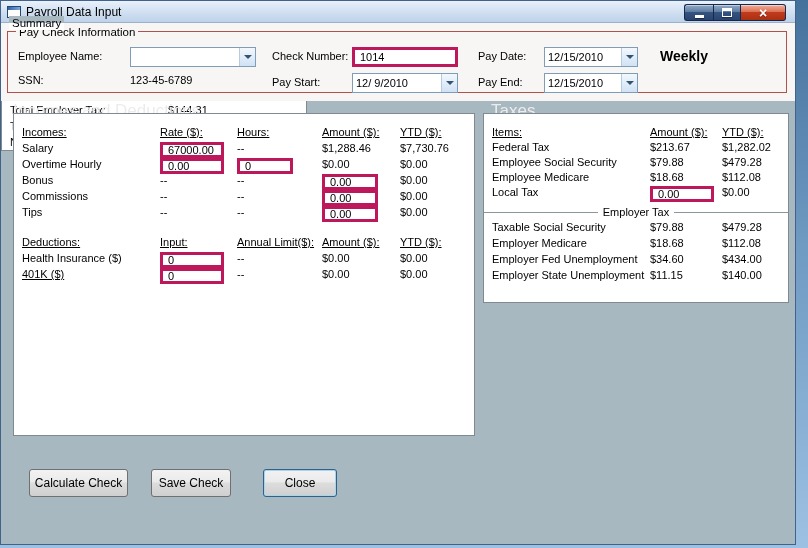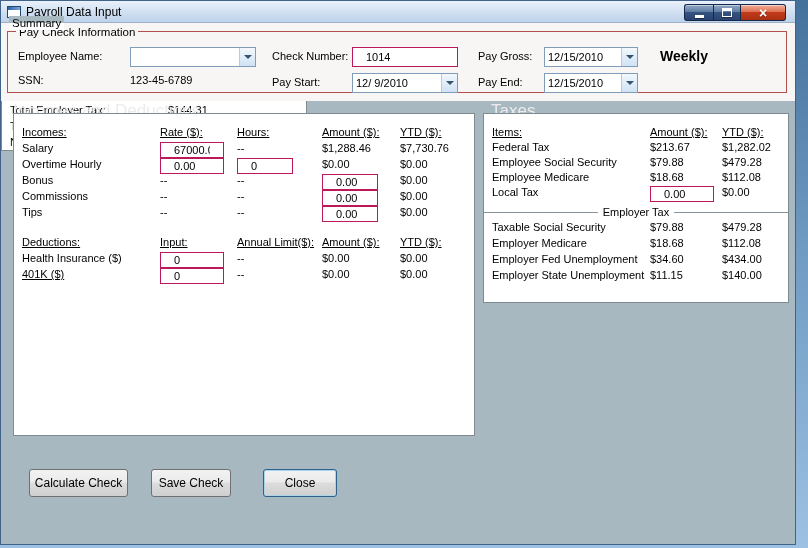--- a/index.html
+++ b/index.html
@@ -35,21 +35,21 @@
   .groupbox{position:absolute;border:1px solid #7f8a91}
   .gb-label{position:absolute;top:-7px;left:8px;height:14px;line-height:14px;padding:0 3px;font-size:11.5px;white-space:nowrap}
 
   #paycheck-box{left:6px;top:8px;width:780px;height:62px;border-color:#b0514b;background:transparent}
   #paycheck-box .gb-label{background:#f7f6f5}
 
   .flabel{position:absolute;font-size:11px;white-space:nowrap}
   .fvalue{position:absolute;font-size:11px;white-space:nowrap}
   .bold-freq{position:absolute;font-size:14px;font-weight:bold;white-space:nowrap}
 
-  .tb{border:1px solid #be185d;background:#fff;font-family:inherit;font-size:11px;padding:0 13px;height:16px;color:#000}
+  .tb{border:3px solid #be185d;background:#fff;font-family:inherit;font-size:11px;padding:0 5px;height:16px;color:#000}
   .tb-abs{position:absolute;height:20px}
 
   .combo{position:absolute;height:20px;border:1px solid #7f9db9;background:#fff;display:flex;cursor:default}
   .combo-text{flex:1;font-size:11px;line-height:18px;padding:0 3px;white-space:nowrap;overflow:hidden}
   .combo-text.sel{background:#2e6bd8;color:#fff;margin:15px;line-height:16px;padding:0 2px}
   .combo-btn{width:16px;flex:none;display:flex;align-items:center;justify-content:center;
              background:linear-gradient(180deg,#f2f8fd,#d0e2f5);border-left:1px solid #b7cbdd}
   .arr{width:0;height:0;border-left:4px solid transparent;border-right:4px solid transparent;border-top:4px solid #36536e}
 
   .section-label{position:absolute;color:#ececec;font-size:17px;white-space:nowrap}
@@ -123,21 +123,21 @@
       <div class="combo" style="left:122px;top:15px;width:126px">
         <span class="combo-text sel">Smith, John</span>
         <span class="combo-btn">
             <span class="arr"></span>
           </span>
       </div>
 
       <span class="flabel" style="left:264px;top:18px">Check Number:</span>
       <input class="tb tb-abs" style="left: 344px; top: 15px; width: 106px;" value="1014">
 
-      <span class="flabel" style="left:470px;top:18px">Pay Gross:</span>
+      <span class="flabel" style="left:470px;top:18px">Pay Date:</span>
       <div class="combo" style="left:536px;top:15px;width:94px">
         <span class="combo-text">12/15/2010</span>
         <span class="combo-btn">
             <span class="arr"></span>
           </span>
       </div>
 
       <span class="bold-freq" style="left:652px;top:16px">Weekly</span>
 
       <span class="flabel" style="left:10px;top:42px">SSN:</span>

